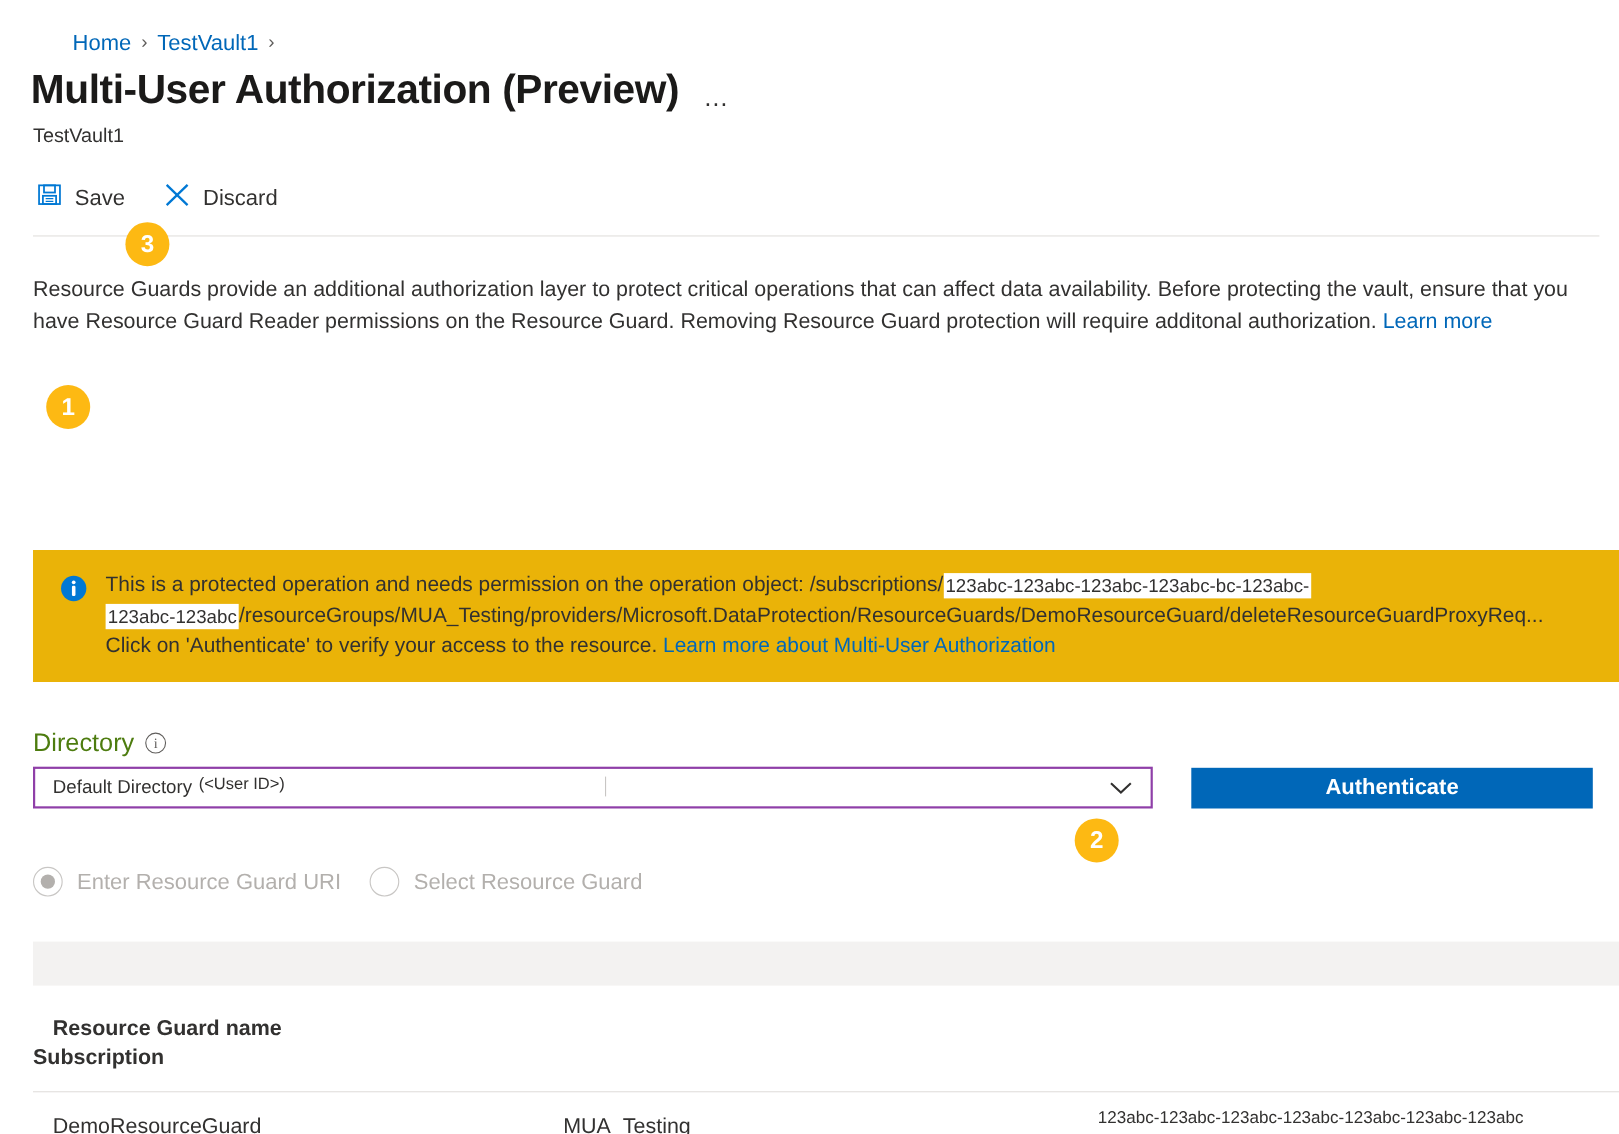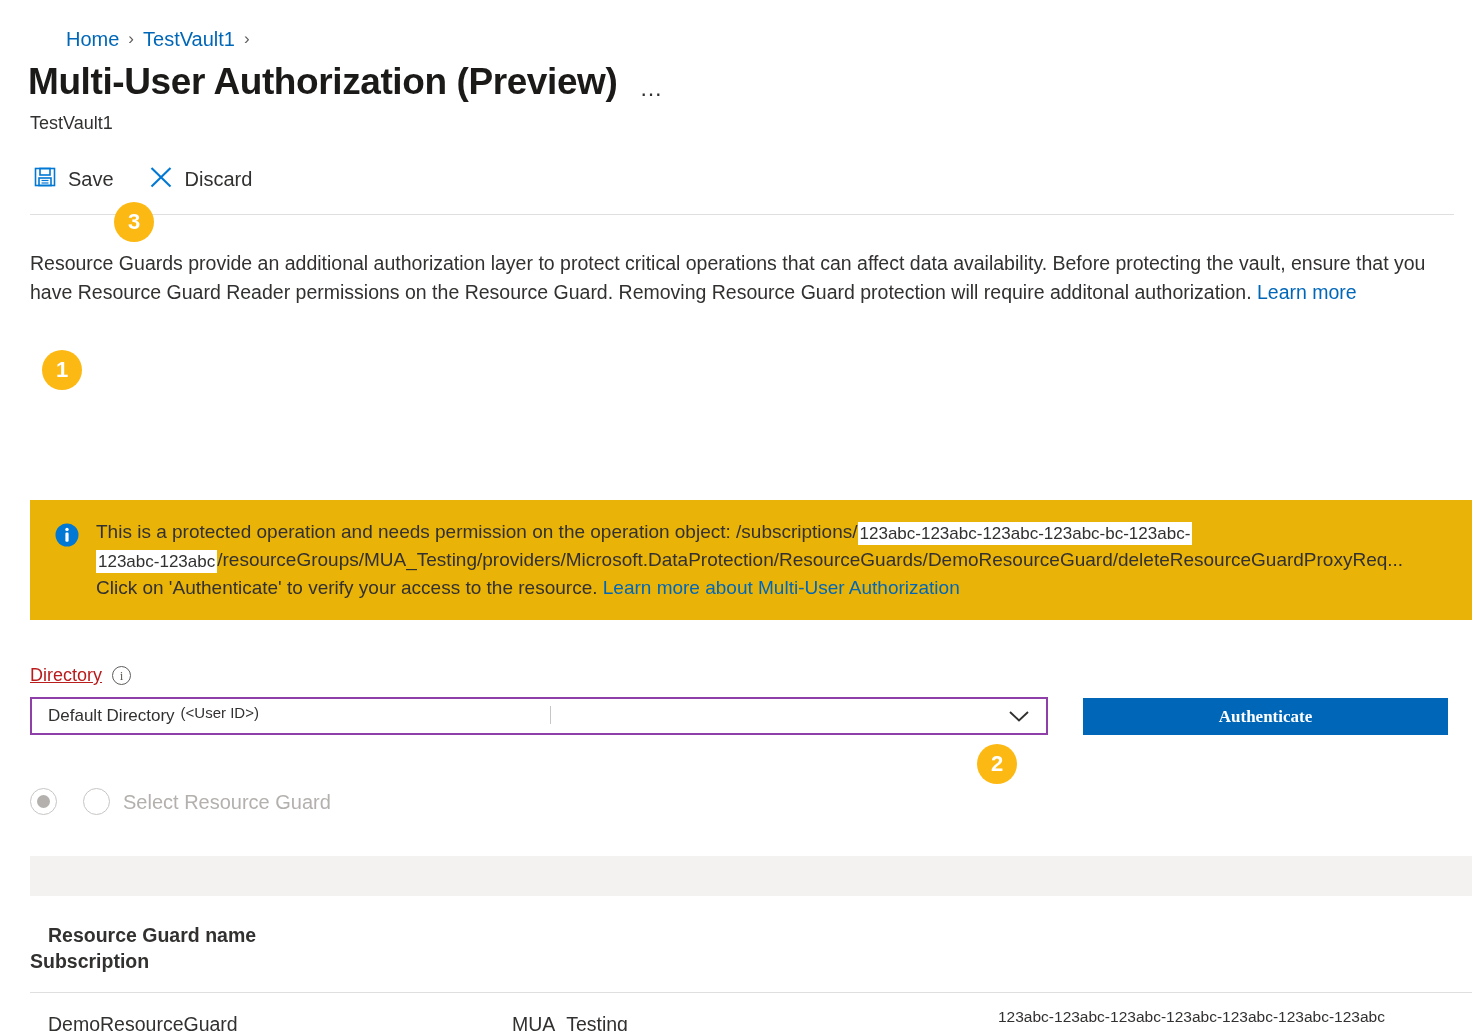--- a/index.html
+++ b/index.html
@@ -107,21 +107,21 @@
     background: #ffffff; display: inline-block;
     padding: 0 2px; font-size: 17px; line-height: 23px;
     position: relative; top: 1px;
   }
 
   
   .dir-label-row {
     position: absolute; left: 30px; top: 663px;
     display: flex; align-items: center; gap: 10px;
   }
-  .dir-label { font-size: 18px; line-height: 25px; color: #b91c1c; text-decoration: underline; }
+  .dir-label { font-size: 23px; line-height: 25px; color: #4d7c0f; }
   .info-circle {
     width: 19px; height: 19px; border-radius: 50%;
     border: 1.5px solid #605e5c; color: #605e5c;
     font-size: 13px; line-height: 16px; text-align: center;
     font-family: "Liberation Serif", serif; cursor: pointer;
     display: flex; align-items: center; justify-content: center;
   }
   .dir-select {
     position: absolute; left: 30px; top: 697px;
     width: 1018px; height: 38px;
@@ -150,24 +150,24 @@
   }
   .dir-chevron {
     margin-left: auto; display: flex; align-items: center; z-index: 5;
   }
 
   
   .auth-btn {
     position: absolute; left: 1083px; top: 698px;
     width: 365px; height: 37px;
     background: #0067b8; color: #ffffff;
-    font-size: 17px; font-weight: 700;
+    font-size: 20px; font-weight: 700;
     display: flex; align-items: center; justify-content: center;
     cursor: pointer; border: none;
-    font-family: Liberation Serif, serif;
+    font-family: Liberation Sans, sans-serif;
   }
 
   
   .radio-row {
     position: absolute; left: 30px; top: 788px;
     display: flex; align-items: center; gap: 26px;
   }
   .radio-item { display: flex; align-items: center; gap: 13px; cursor: default; }
   .radio {
     width: 27px; height: 27px; border-radius: 50%;
@@ -292,20 +292,21 @@
     </span>
   </div>
   <div class="dir-ghost"></div>
   <div class="dir-caret-tick"></div>
 
   <div class="auth-btn">Authenticate</div>
 
   <div class="radio-row">
     <div class="radio-item">
       <span class="radio checked"></span>
+      <span class="radio-label">Enter Resource Guard URI</span>
     </div>
     <div class="radio-item">
       <span class="radio"></span>
       <span class="radio-label">Select Resource Guard</span>
     </div>
   </div>
 
   <div class="grey-band"></div>
 
   <div class="tbl">

